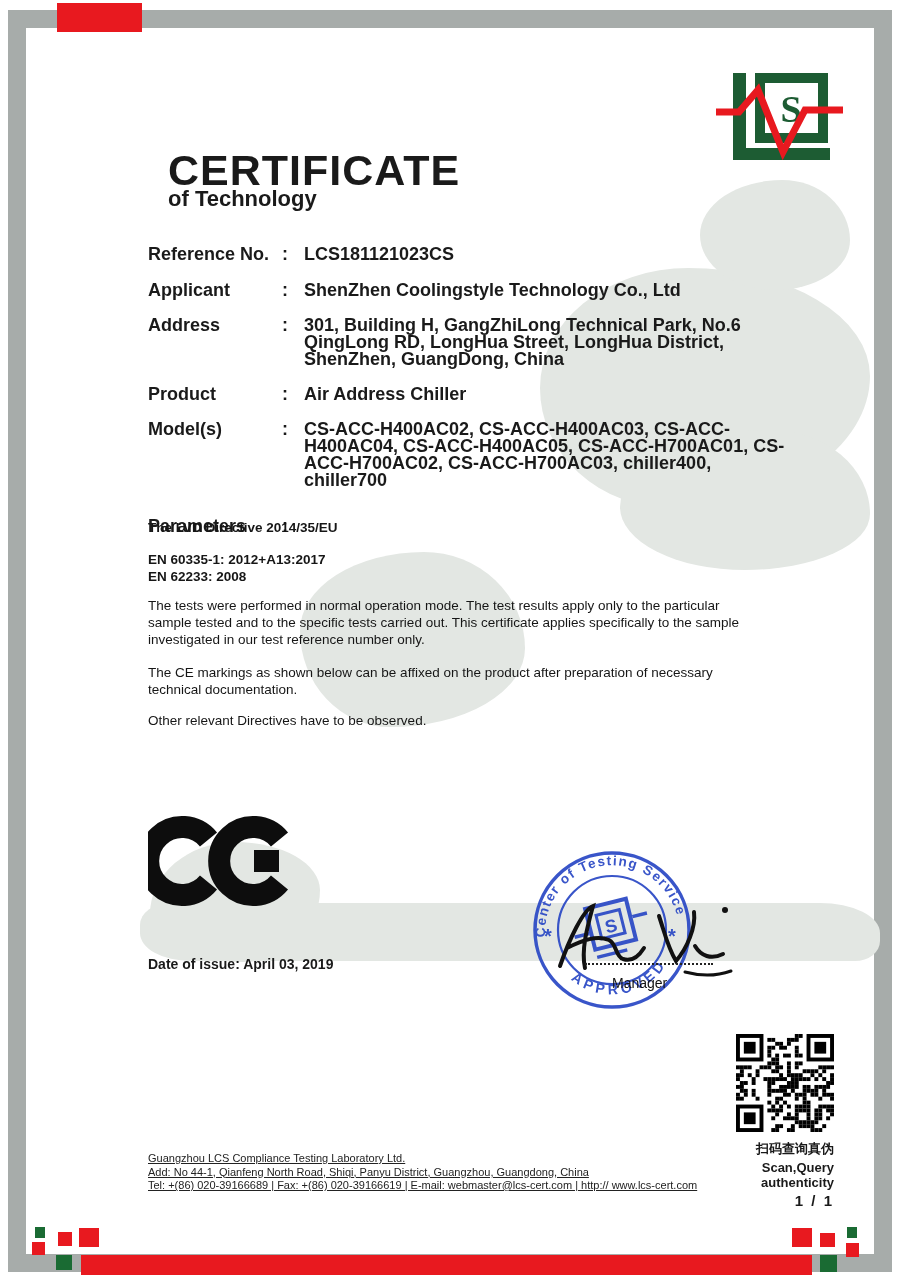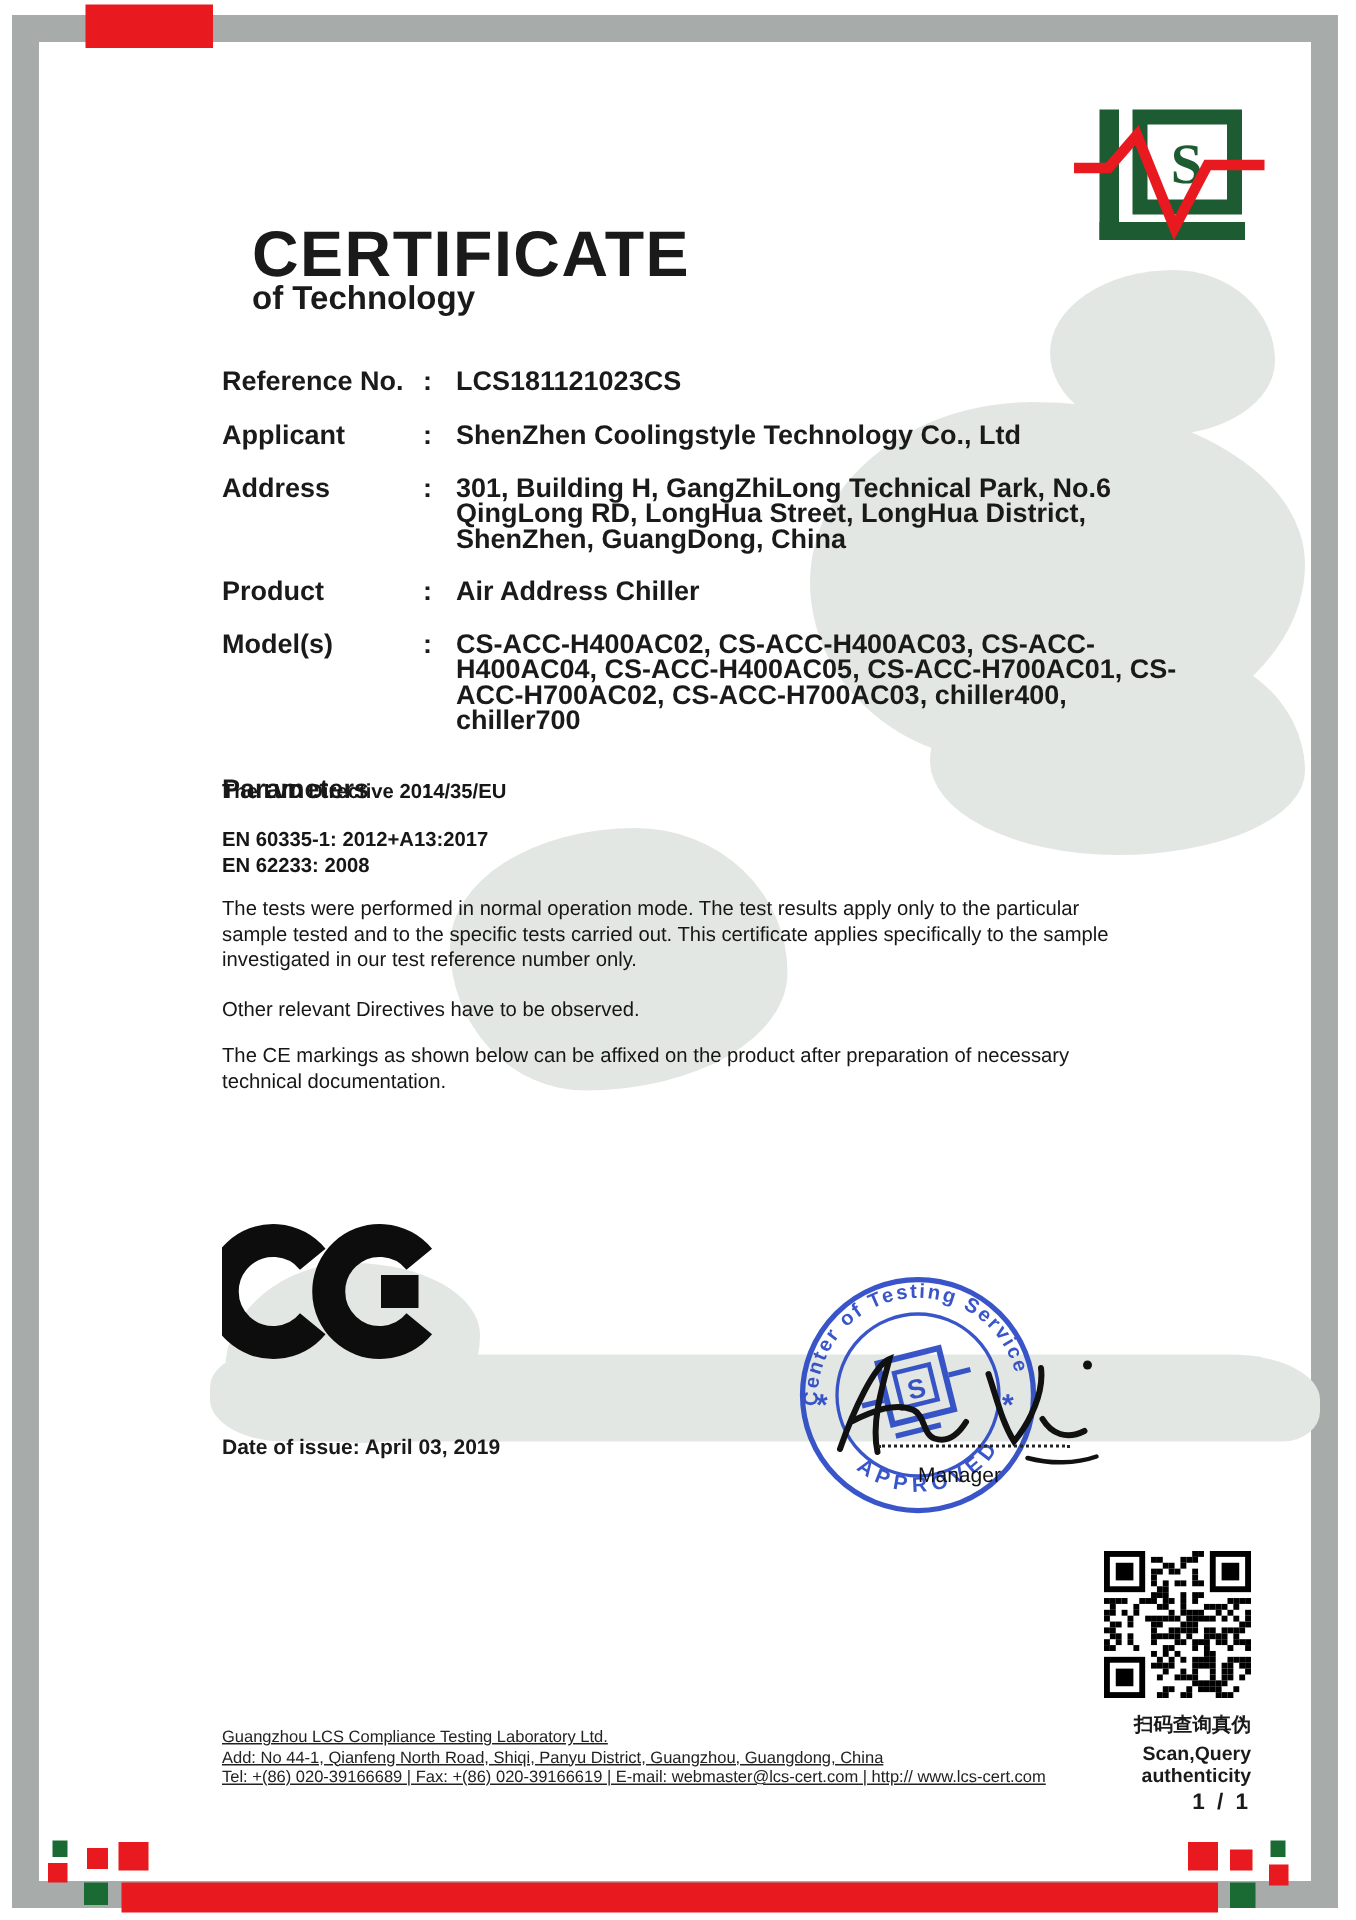--- a/index.html
+++ b/index.html
@@ -128,22 +128,22 @@
     </div>
   </div>
 
   <div class="paras">
     <p class="para bold p-lvd">The LVD Directive 2014/35/EU</p>
     <div class="p-en">
       <div class="bold">EN 60335-1: 2012+A13:2017</div>
       <div class="bold">EN 62233: 2008</div>
     </div>
     <p class="para p-tests">The tests were performed in normal operation mode. The test results apply only to the particular sample tested and to the specific tests carried out. This certificate applies specifically to the sample investigated in our test reference number only.</p>
+    <p class="para">The CE markings as shown below can be affixed on the product after preparation of necessary technical documentation.</p>
     <p class="para">Other relevant Directives have to be observed.</p>
-    <p class="para">The CE markings as shown below can be affixed on the product after preparation of necessary technical documentation.</p>
   </div>
 
   <div class="cemark">
     <svg width="150" height="98" viewBox="0 0 150 98">
       <path d="M 60.5 27.5 A 34 34 0 1 0 60.5 70.5" fill="none" stroke="#0d0d0d" stroke-width="22"></path>
       <path d="M 131.5 27.5 A 34 34 0 1 0 131.5 70.5" fill="none" stroke="#0d0d0d" stroke-width="22"></path>
       <path d="M 106 49 H 131" fill="none" stroke="#0d0d0d" stroke-width="22"></path>
     </svg>
   </div>
 

